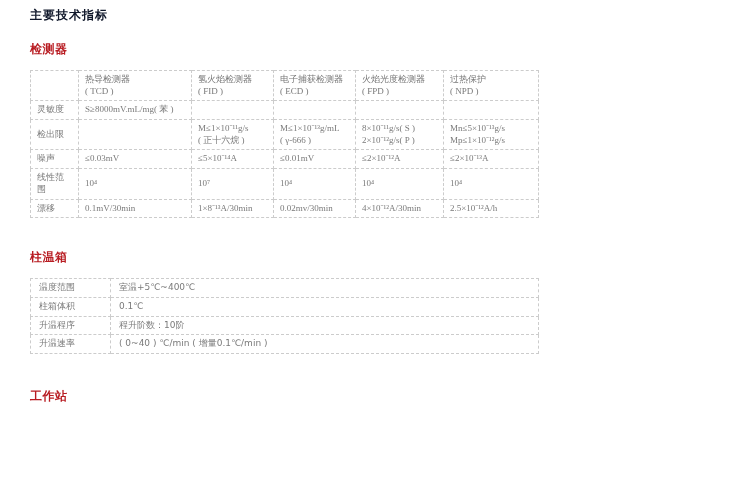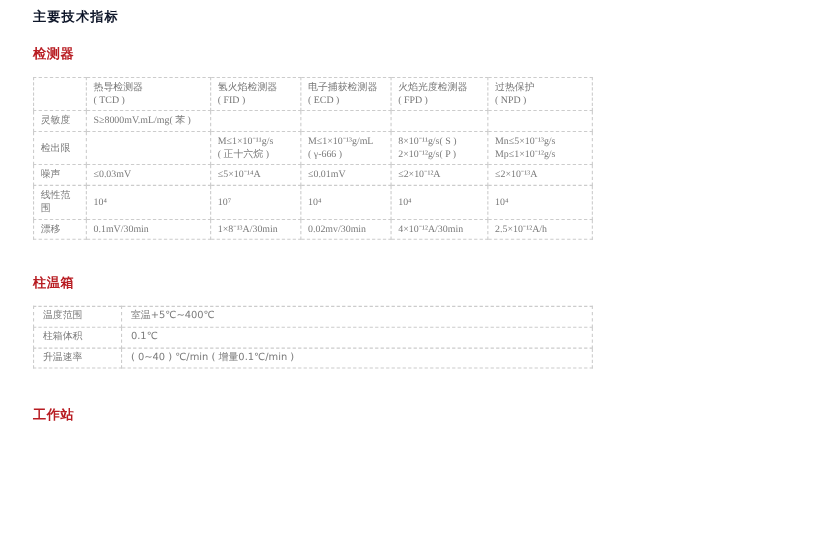--- a/index.html
+++ b/index.html
@@ -117,20 +117,24 @@
     <tbody>
     <tr>
       <td>温度范围</td>
       <td>室温+5℃~400℃</td>
     </tr>
     <tr>
       <td>柱箱体积</td>
       <td>0.1℃</td>
     </tr>
     <tr>
+      <td>升温程序</td>
+      <td>程升阶数：10阶</td>
+    </tr>
+    <tr>
       <td>升温速率</td>
       <td>( 0~40 ) ℃/min ( 增量0.1℃/min )</td>
     </tr>
   </tbody>
     </table>
 
   <h2 class="section-heading gap-ws">工作站</h2>
 
 </div>
 

